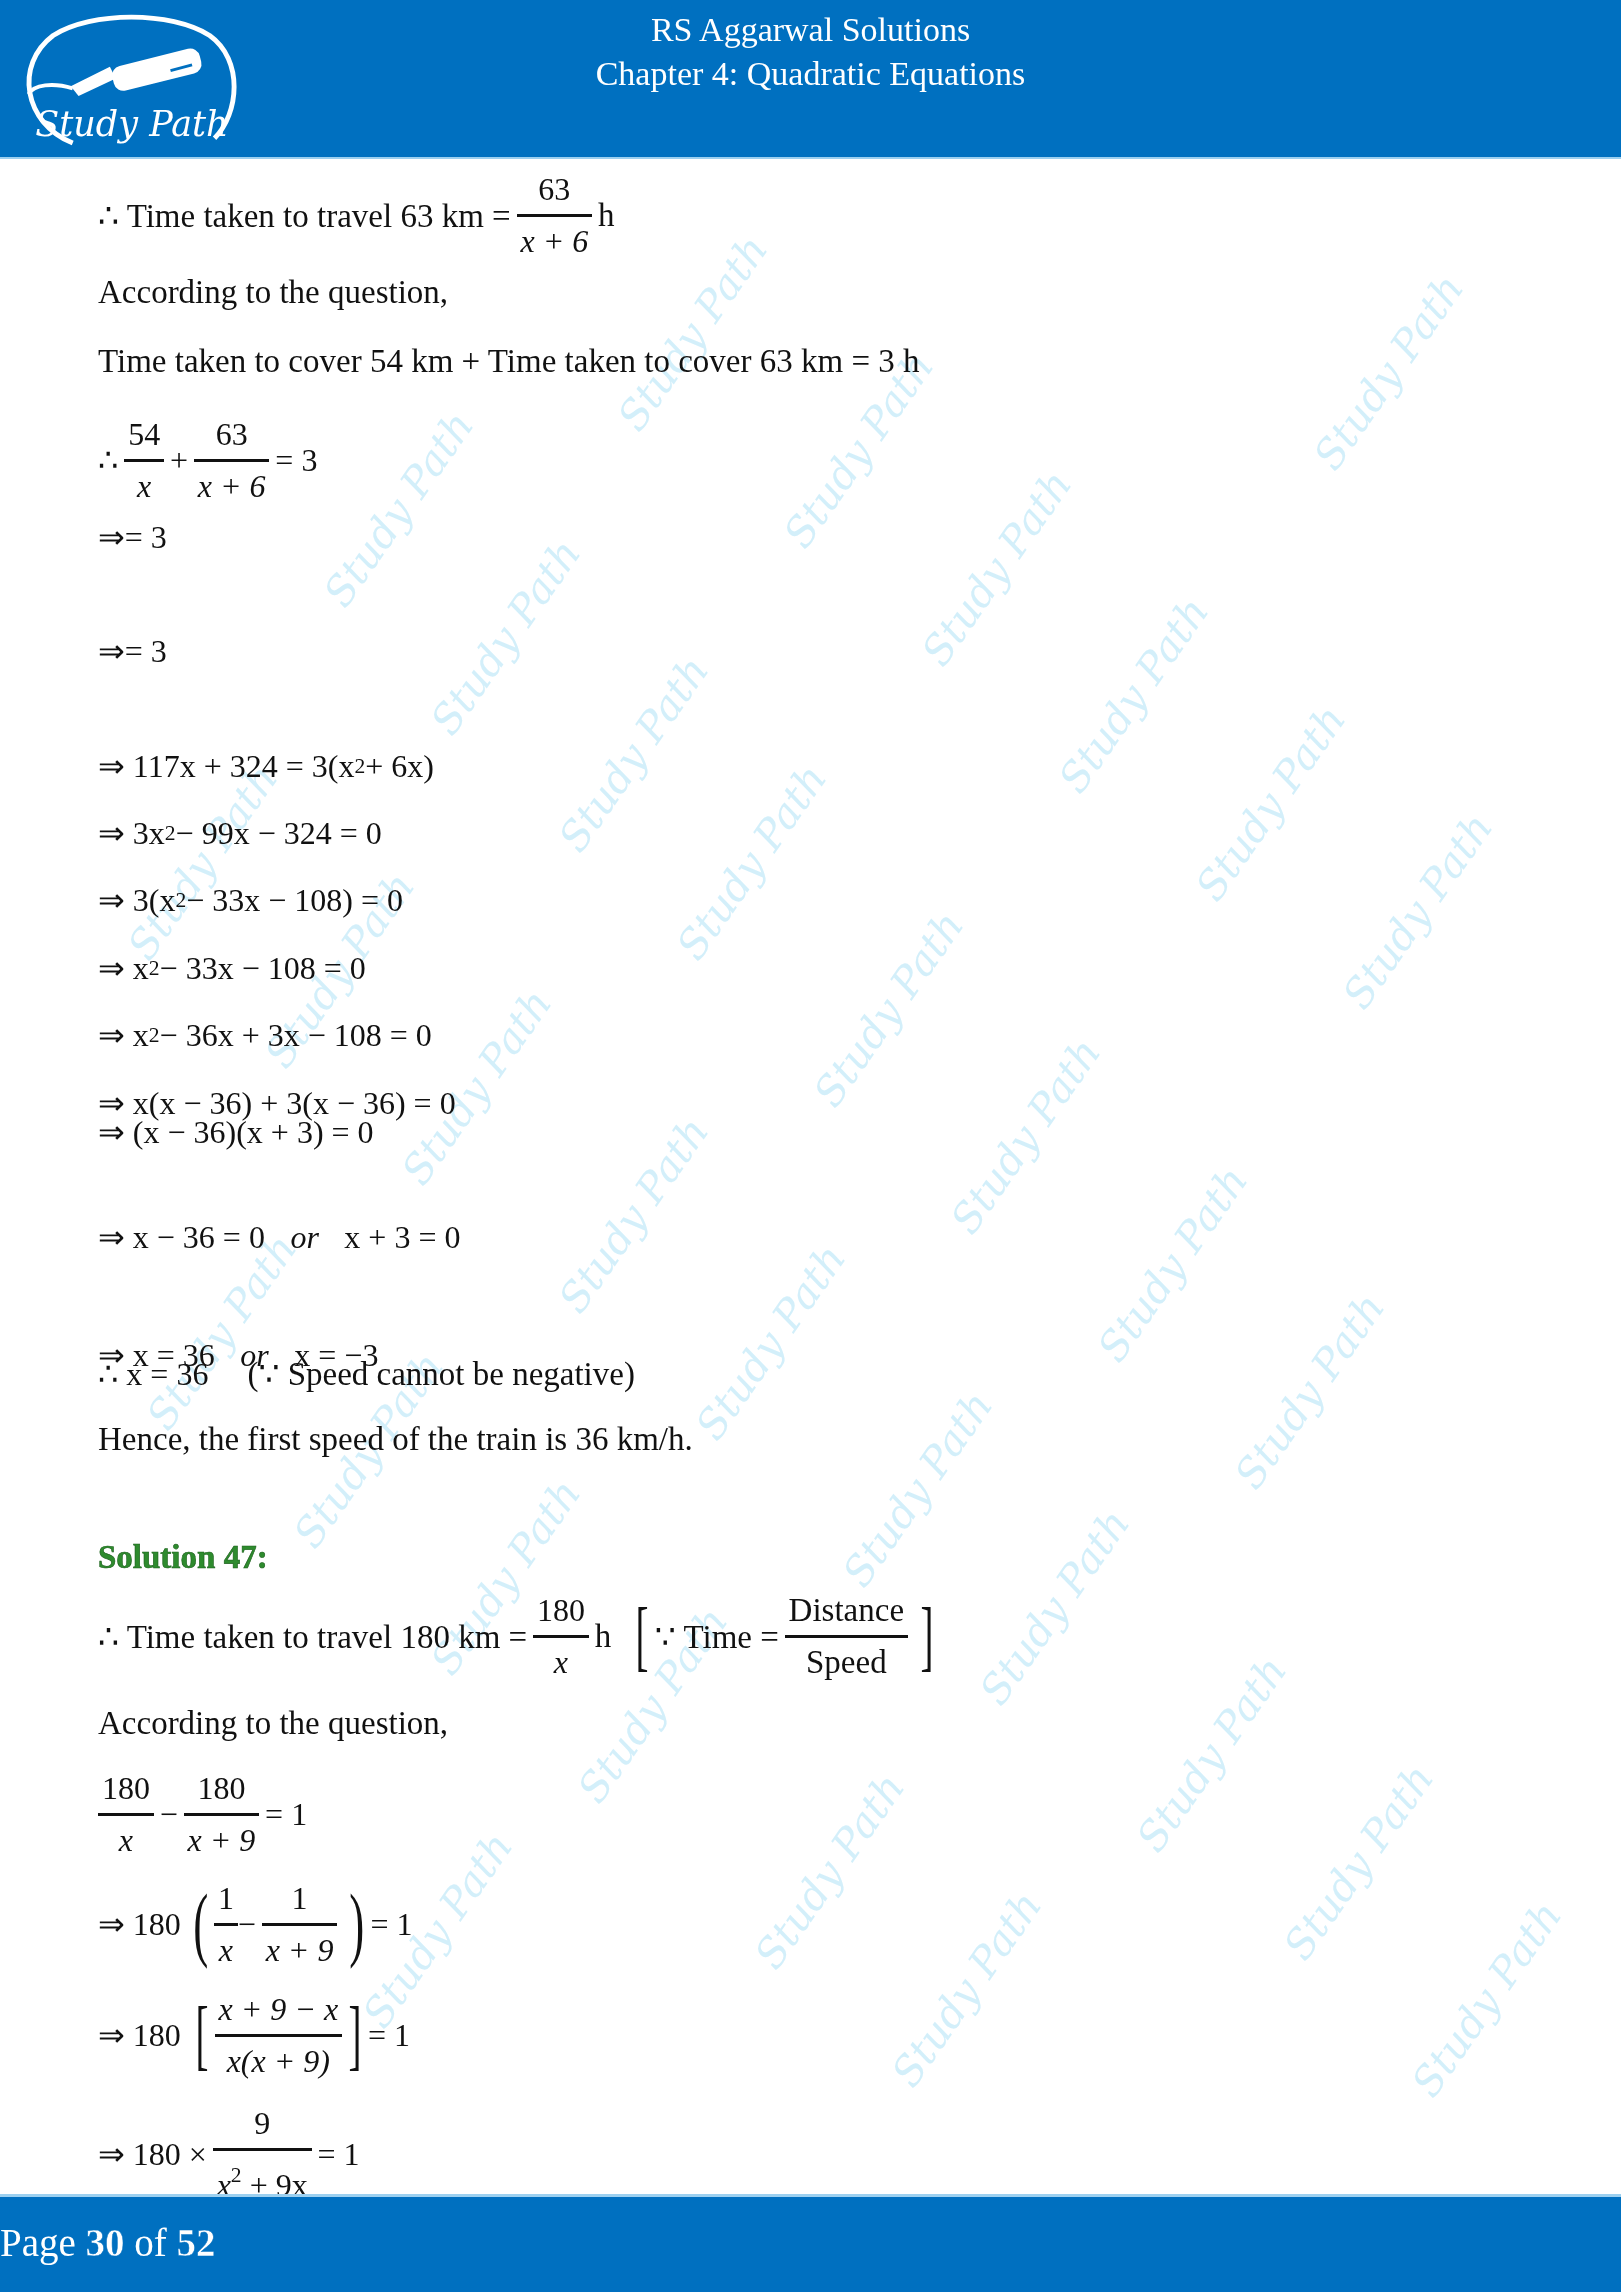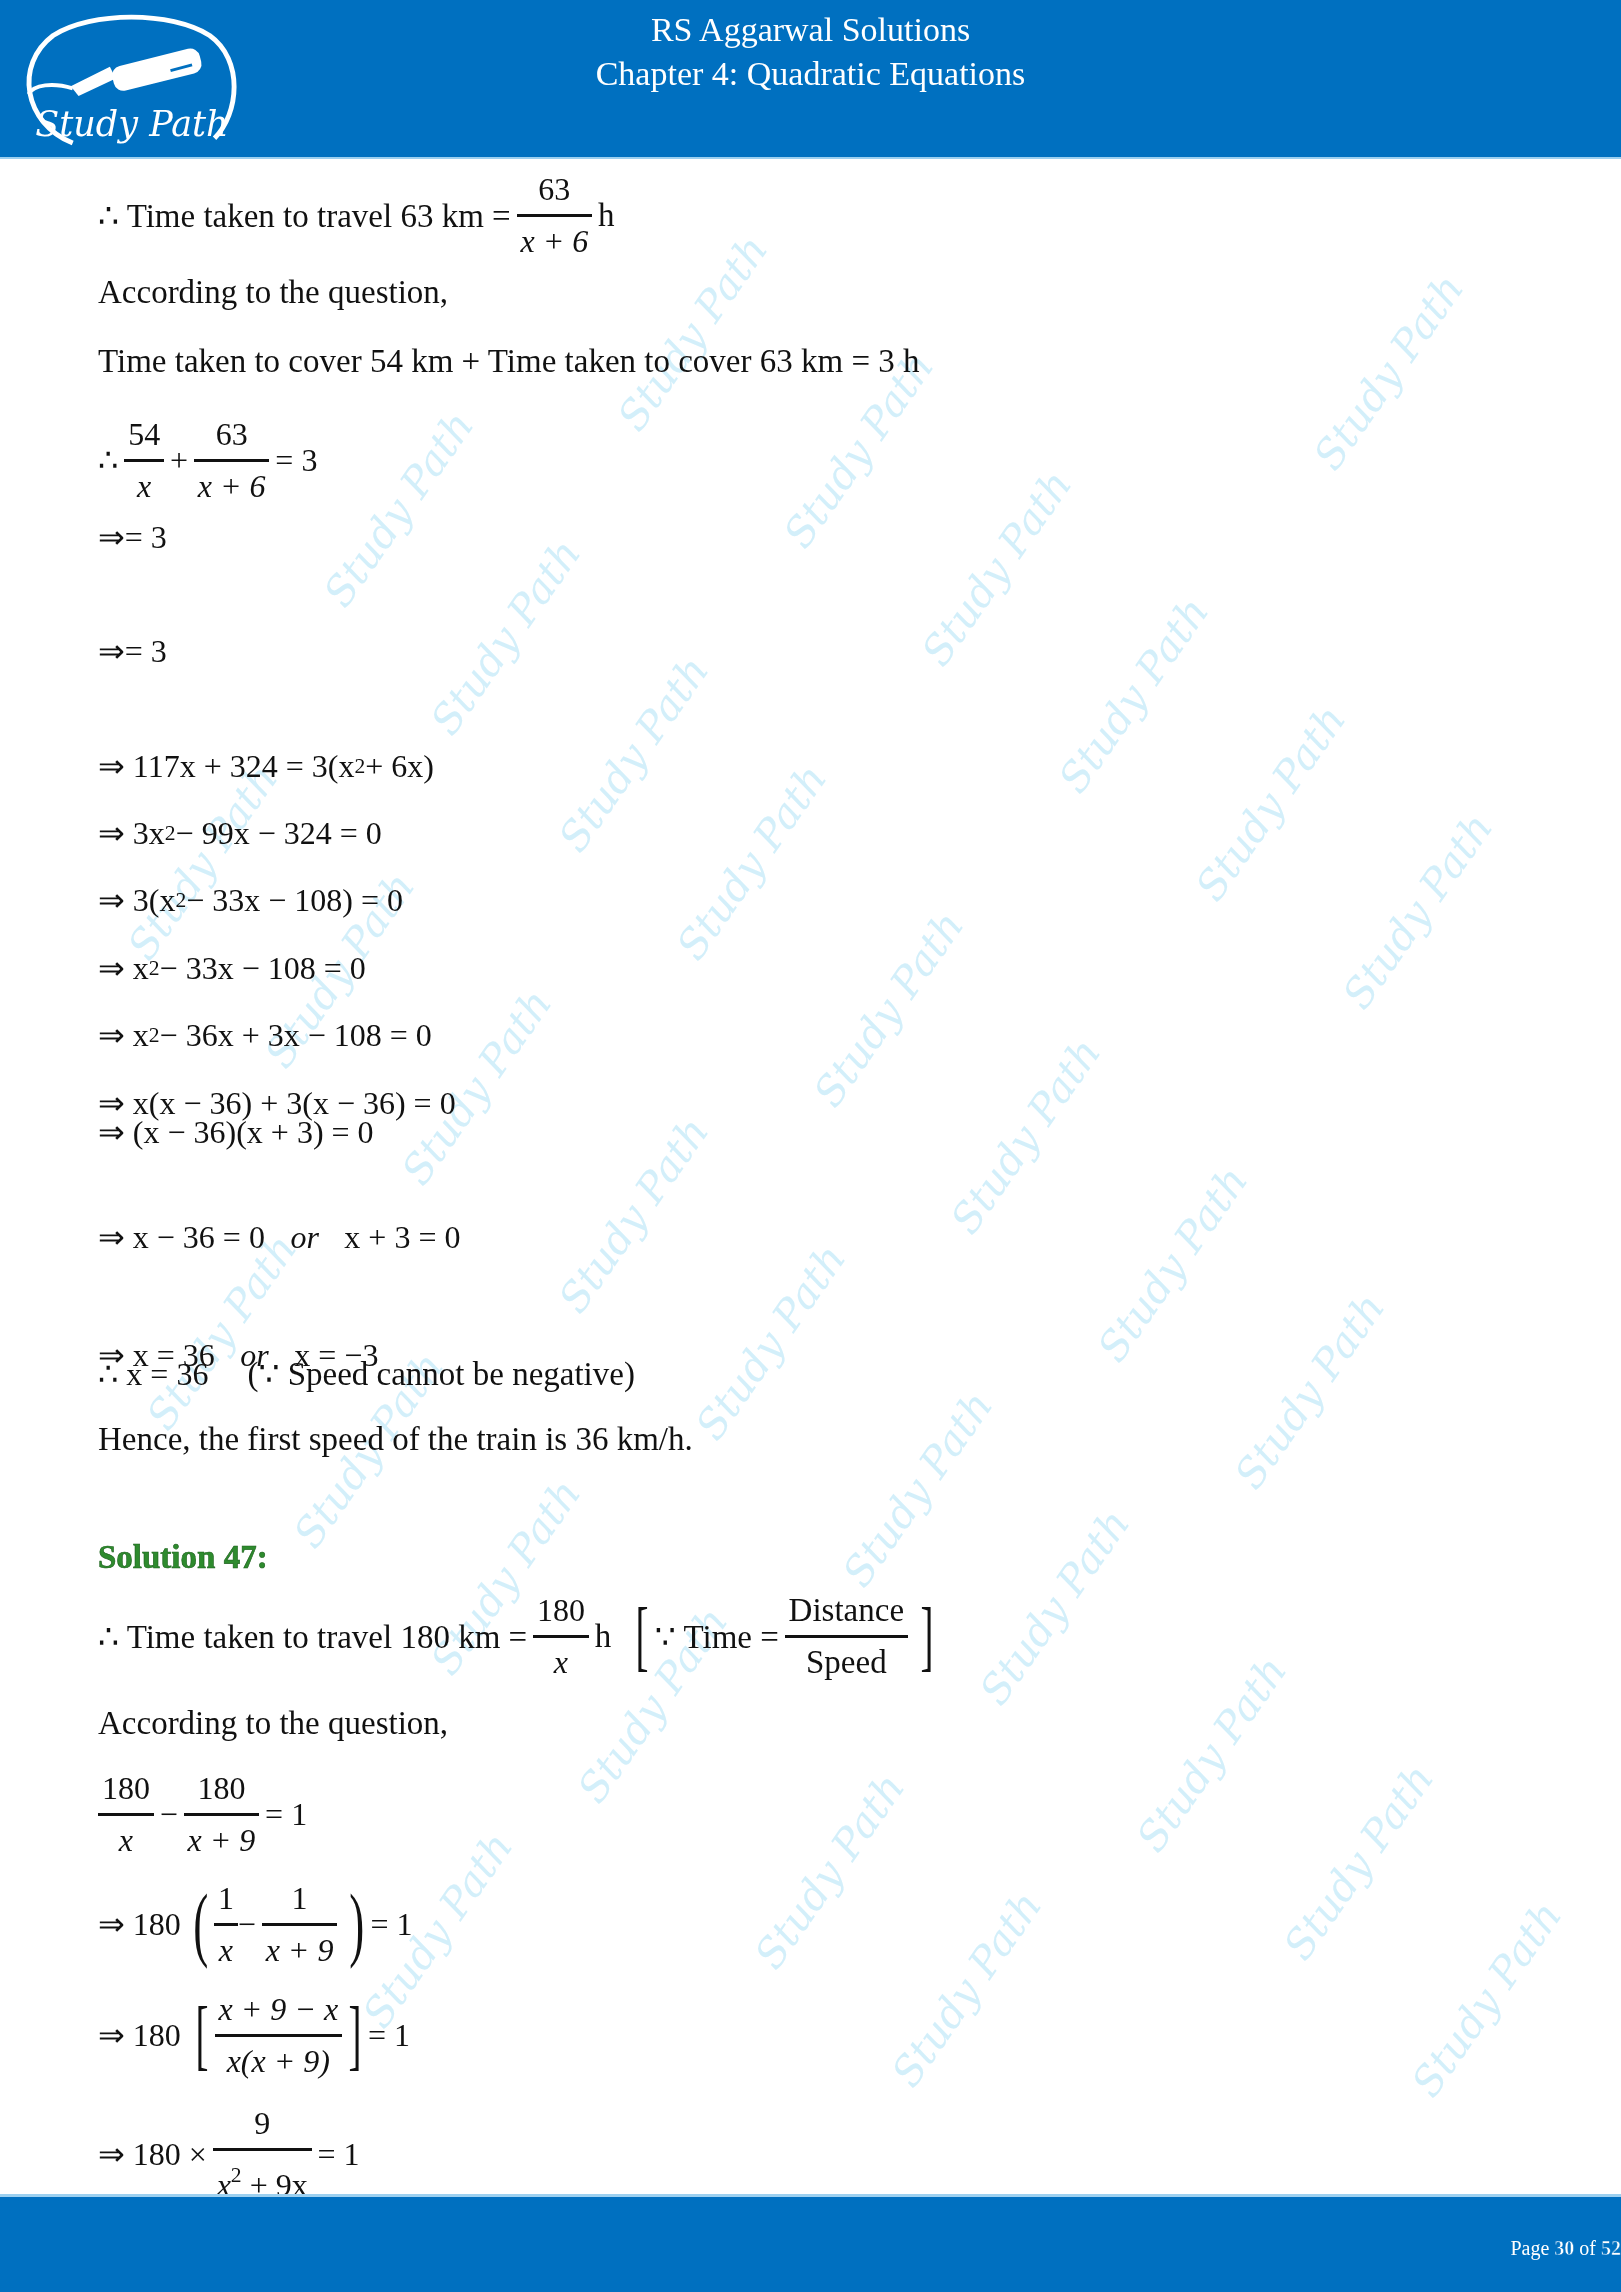--- a/index.html
+++ b/index.html
@@ -20,22 +20,22 @@
   .logo-text {
     position: absolute; left: 21.6px; top: 98px; color: #fff;
     font-family: "DejaVu Serif", serif; font-style: italic; font-size: 35px;
     letter-spacing: 0px;
   }
   .footer {
     position: absolute; left: 0; top: 2194px; width: 1621px; height: 99px;
     background: #0070c0; border-top: 3.9px solid #9cd0f0;
   }
   .footer .page {
-    position: absolute; left: 0; right: 0; top: 40px; text-align: right;
-    color: #fff; font-size: 20px;
+    position: absolute; left: 0; right: 0; top: 23px; text-align: left;
+    color: #fff; font-size: 39px;
   }
   .footer .num { color: #fff; font-weight: bold; -webkit-text-stroke: 0.5px #0070c0; }
 
   .watermark {
     position: absolute; color: #cfeefa; font-family: "DejaVu Serif", serif;
     font-style: italic; font-size: 41px; transform: rotate(-55deg);
     transform-origin: left top; white-space: nowrap; pointer-events: none;
     opacity: 0.9;
   }
 

